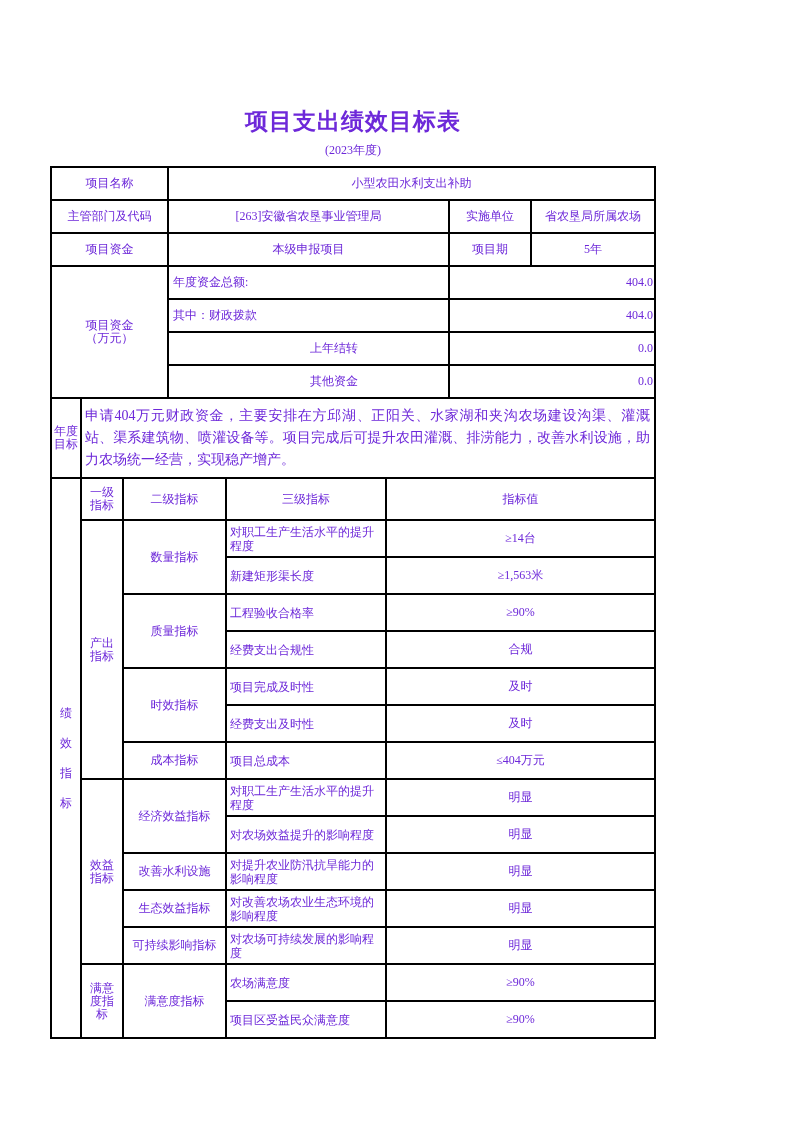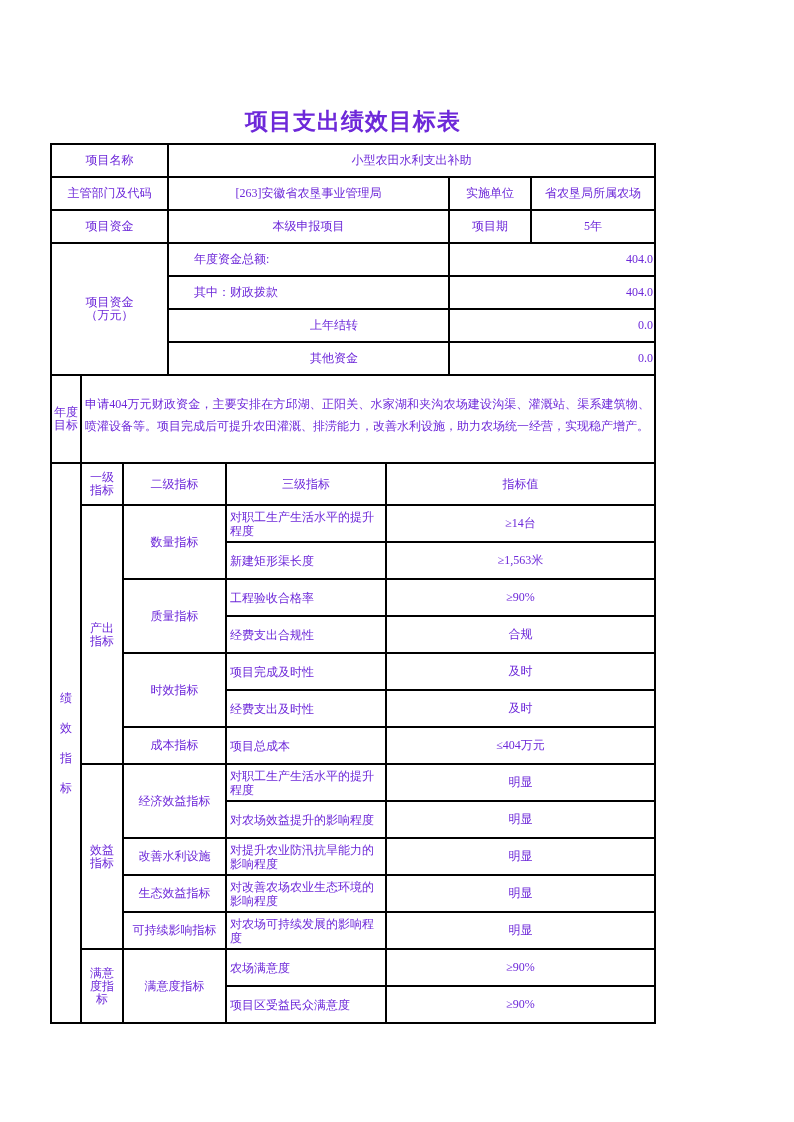--- a/index.html
+++ b/index.html
@@ -17,40 +17,41 @@
   table.main {
     border-collapse: collapse; table-layout: fixed;
     width: 604px; margin: 9px auto 0 auto;
   }
   td {
     border: 2px solid #000; font-size: 12px; padding: 0 1px;
     vertical-align: middle; overflow: hidden; word-break: break-word;
   }
   .c  { text-align: center; }
   .l3 { text-align: left; padding-left: 3px; line-height: 14px; }
-  .fl { text-align: left; padding-left: 25px; }
+  .fl { text-align: left; padding-left: 4px; }
   .fi { text-align: center; padding-left: 52px; }
   .fv { text-align: right; }
   .pre { white-space: pre-line; line-height: 13px; }
   .side { white-space: pre-line; line-height: 30px; text-align: center; }
   .goal {
-    text-align: justify; padding: 4px 4px 12px 3px; line-height: 22px; font-size: 12px; border-radius: 15px;
+    text-align: justify; padding: 4px 4px 4px 3px; line-height: 22px; font-size: 14px; border-radius: 15px;
   }
   .hA td { height: 31px; }
   .hF td { height: 31px; }
   .hG td { height: 70px; }
   .hH td { height: 40px; }
   .hR td { height: 35px; }
 </style>
 </head>
 <body>
 
 <div class="page">
 
   <div class="title">项目支出绩效目标表</div>
+  <div class="subtitle">(2023年度)</div>
 
   <table class="main">
     <colgroup>
       <col style="width:30px">
         <col style="width:42px">
         <col style="width:45px">
         <col style="width:58px">
       <col style="width:160px">
         <col style="width:63px">
         <col style="width:82px">

